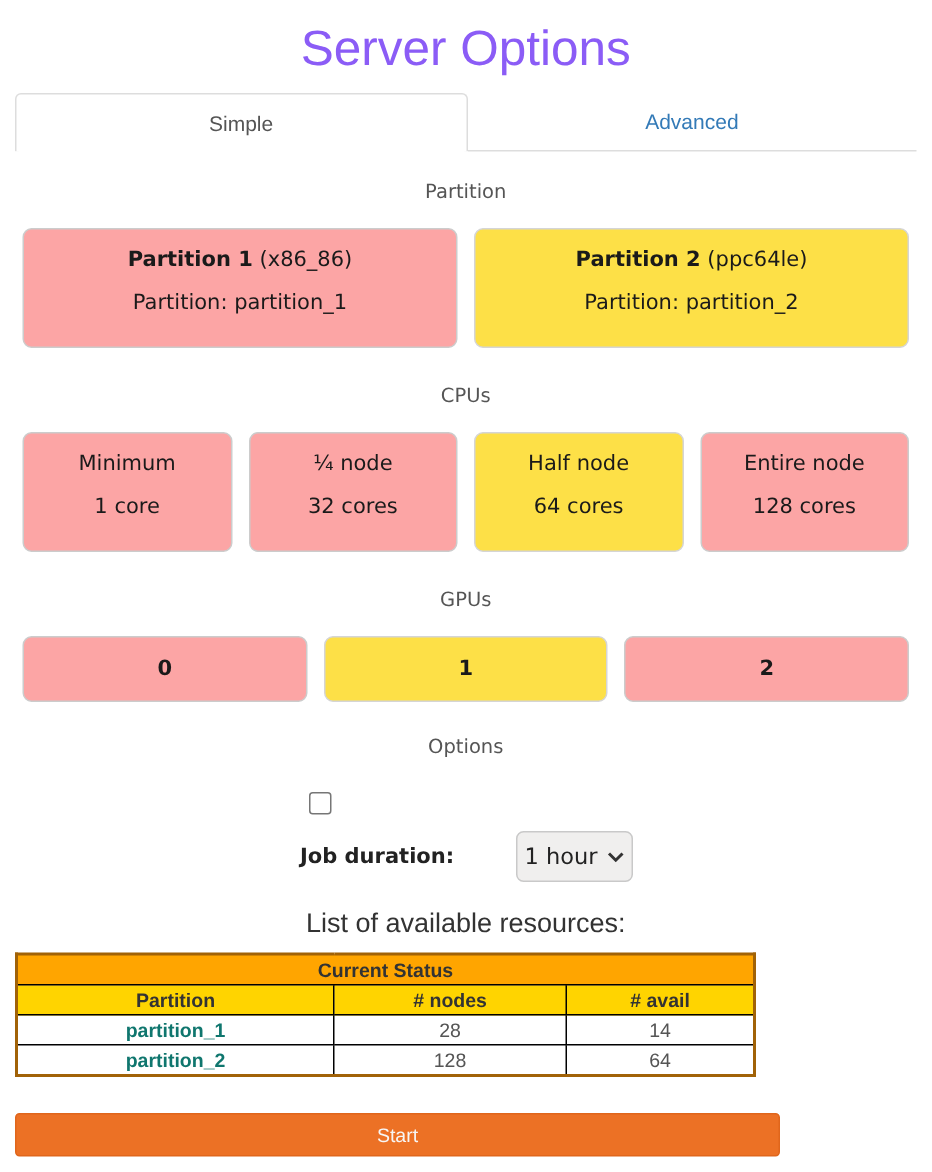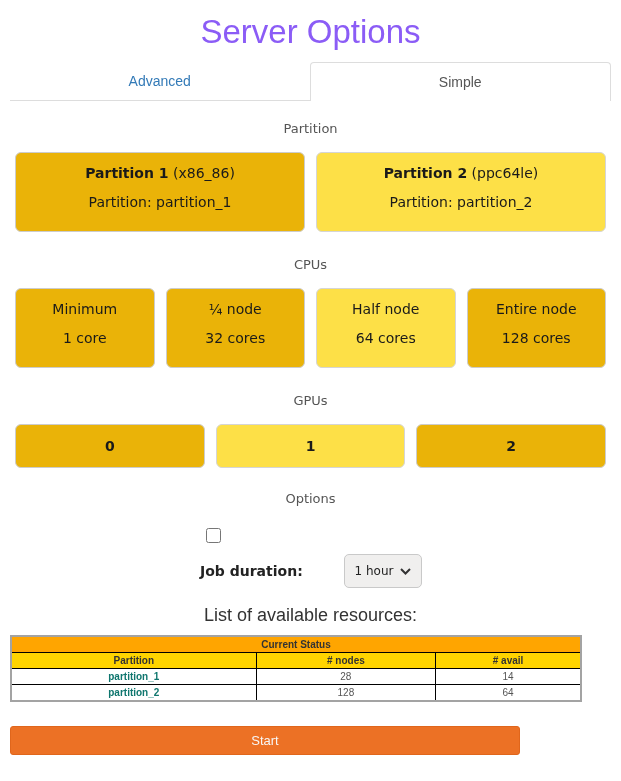--- a/index.html
+++ b/index.html
@@ -27,74 +27,74 @@
   }
   .lbl-partition{margin-top:20px;}
   .lbl-cpus{margin-top:25px;}
   .lbl-gpus{margin-top:25px;text-align:center;}
   .lbl-options{margin-top:23px;}
   
   .cards{display:flex;gap:11px;margin:16px 15px 0;}
   .card{
     flex:1;border:1px solid #ccc;border-radius:6px;text-align:center;
     font-family:"DejaVu Sans",sans-serif;font-size:14px;color:#1a1a1a;
-    box-sizing:border-box;background:#eab308;cursor:pointer;
+    box-sizing:border-box;background:#fca5a5;cursor:pointer;
   }
   .card.selected{background:#fde047;border-color:#d5d5d5;}
   .card.tall{height:80px;padding-top:12px;}
   .card .line1{margin:0;}
   .card .line1 .opt-name{font-weight:bold;}
   .card .line2{margin-top:13px;}
   .card.short{height:44px;display:flex;align-items:center;justify-content:center;font-weight:bold;}
   
   .opt-row{
     display:flex;align-items:center;margin-left:200px;
     font-family:"DejaVu Sans",sans-serif;font-size:14px;color:#222;
   }
   .row-launch{margin-top:19px;height:20px;}
   .row-duration{margin-top:9px;height:34px;}
   .opt-label{font-weight:bold;}
   .row-duration .opt-label{width:144px;}
   .jl-checkbox{width:15px;height:15px;margin:0 0 0 6px;cursor:pointer;}
   .select-box{
     display:inline-flex;align-items:center;justify-content:center;gap:7px;
     width:78px;height:34px;background:#f0efee;border:1px solid #c9c9c9;
-    border-radius:5px;font-size:12px;color:#222;cursor:pointer;box-sizing:border-box;
+    border-radius:5px;font-size:15px;color:#222;cursor:pointer;box-sizing:border-box;
   }
   .chev{display:inline-block;}
   
   .res-heading{
     font-size:18px;font-weight:400;text-align:center;color:#333;
     margin:17px 0 9px;
   }
   table.status{
-    border-collapse:collapse;margin:0 10px;width:572px;
-    border:2px solid #a3a3a3;font-size:10px;table-layout:fixed;
+    border-collapse:collapse;margin:0 10px;width:494px;
+    border:2px solid #a16207;font-size:13px;table-layout:fixed;
   }
   table.status th,table.status td{border:1px solid #000;text-align:center;padding:2px 0;}
   .t-title th{background:#ffa500;color:#333;font-weight:bold;}
   .t-head th{background:#ffd400;color:#333;font-weight:bold;}
   td.pname{font-weight:bold;color:#0f766e;}
   td.pnum{color:#555;font-weight:normal;}
   
   .start-button{
     display:block;margin:24px 10px 0;width:510px;height:29px;
     background:#ec7125;border:1px solid #e0661c;border-radius:3px;
     color:#f7f6f5;font-size:13px;font-family:"Liberation Sans",sans-serif;
     cursor:pointer;
   }
 </style>
 </head>
 <body>
 
 <h1 class="page-title">Server Options</h1>
 
 <div class="tabs">
+  <div class="tab active">Simple</div>
   <div class="tab inactive">Advanced</div>
-  <div class="tab active">Simple</div>
 </div>
 
 <div class="sec-label lbl-partition">Partition</div>
 <div class="cards">
   <div class="card tall">
     <div class="line1"><span class="opt-name">Partition 1</span> <span>(x86_86)</span></div>
     <div class="line2">Partition: partition_1</div>
   </div>
   <div class="card tall selected">
     <div class="line1"><span class="opt-name">Partition 2</span> <span>(ppc64le)</span></div>

